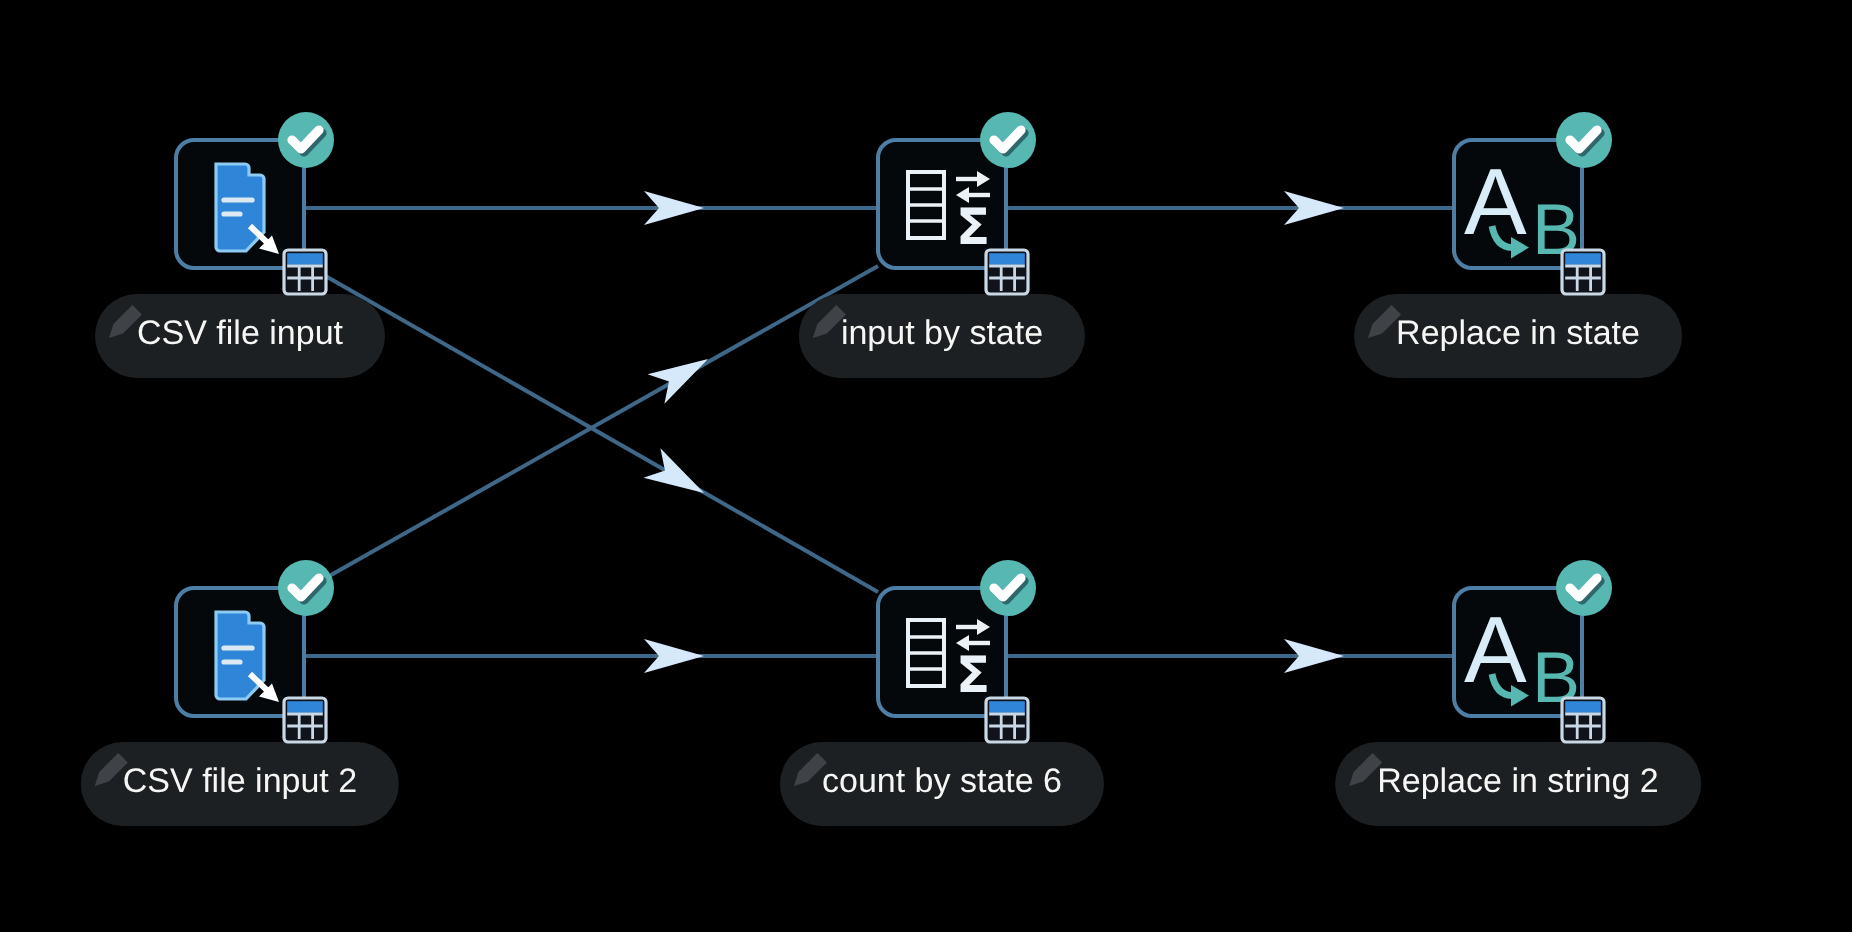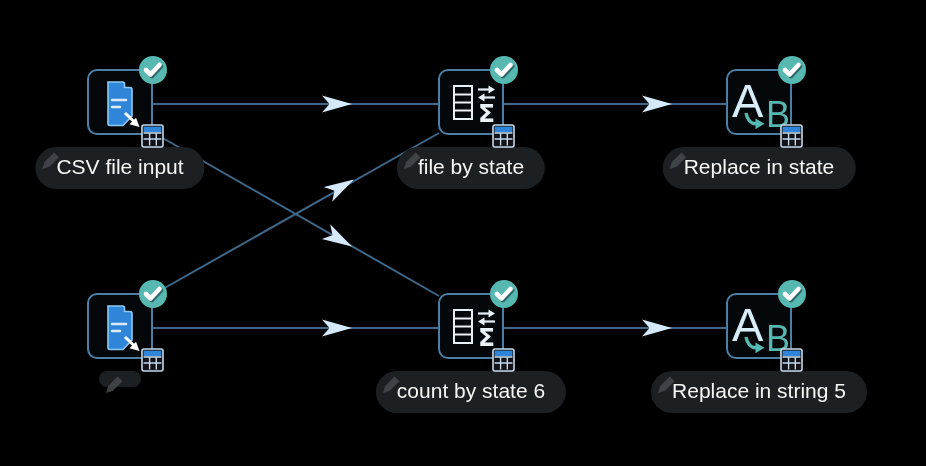--- a/index.html
+++ b/index.html
@@ -21,21 +21,21 @@
     border:2px solid var(--node-border);border-radius:10px;background:var(--node-fill);
   }
   .p-a{left:87px;top:69px}.p-b{left:438px;top:69px}.p-c{left:726px;top:69px}
   .p-d{left:87px;top:293px}.p-e{left:438px;top:293px}.p-f{left:726px;top:293px}
   .nicon{position:absolute;left:-2px;top:-2px;width:66px;height:66px}
   .check{position:absolute;left:49px;top:-16px;width:30px;height:30px;z-index:4}
   .gridico{position:absolute;left:52px;top:53px;width:23px;height:24px;z-index:4}
   .pill{
     position:absolute;top:76px;left:31px;transform:translateX(-50%);
     background:var(--pill-bg);color:var(--pill-text);white-space:nowrap;
-    font-size:21px;line-height:26px;padding:7px 21px 9px 21px;border-radius:22px;z-index:3;
+    font-size:17px;line-height:26px;padding:7px 21px 9px 21px;border-radius:22px;z-index:3;
   }
   .pencil{position:absolute;left:3px;top:1px;width:24px;height:24px;opacity:.9}
   .pill-text{position:relative;z-index:1}
   .tbl{stroke:var(--icon-light);stroke-width:2;fill:none}
   .tbl-thin{stroke:var(--icon-light);stroke-width:1.8;fill:none}
   .wfill{fill:var(--icon-light)}
   .sigma{font-family:"DejaVu Sans",sans-serif;font-size:25px;font-weight:600;fill:var(--icon-light)}
   .ltrA{font-family:"Liberation Sans",sans-serif;font-size:47px;fill:#d9edf8}
   .ltrB{font-family:"Liberation Sans",sans-serif;font-size:36px;fill:var(--teal)}
 </style>
@@ -113,21 +113,21 @@
     </svg>
     <svg class="gridico" viewBox="0 0 23 24">
       <rect x="1" y="1" width="21" height="22" rx="2" fill="#10141a" stroke="#c8d8e6" stroke-width="1.6"></rect>
       <rect x="2.6" y="2.6" width="17.8" height="5.8" fill="#2f86d8"></rect>
       <path d="M8.6,9 V21.5 M15.3,9 V21.5 M2.6,15 H20.4 M2.6,9 H20.4" stroke="#c8d8e6" stroke-width="1.4" fill="none"></path>
     </svg>
     <div class="pill">
       <svg class="pencil" viewBox="0 0 24 24">
         <path d="M4,21 l2.2,-7 9.5,-9.5 4.8,4.8 -9.5,9.5 z" fill="#43474b"></path>
       </svg>
-      <span class="pill-text">file by state</span>
+      <span class="pill-text">input by state</span>
     </div>
   </div>
 
   <div class="node p-c">
     <svg class="nicon" viewBox="0 0 66 66">
       <text class="ltrA" x="6" y="48">A</text>
       <path d="M20,44 Q22,54.5 30,54.8" stroke="#57b8b1" stroke-width="3.4" fill="none"></path>
       <path d="M29.5,49.5 L38.5,54.8 L29.5,60.2 Z" fill="#57b8b1"></path>
       <text class="ltrB" x="40" y="58">B</text>
     </svg>
@@ -163,20 +163,21 @@
     </svg>
     <svg class="gridico" viewBox="0 0 23 24">
       <rect x="1" y="1" width="21" height="22" rx="2" fill="#10141a" stroke="#c8d8e6" stroke-width="1.6"></rect>
       <rect x="2.6" y="2.6" width="17.8" height="5.8" fill="#2f86d8"></rect>
       <path d="M8.6,9 V21.5 M15.3,9 V21.5 M2.6,15 H20.4 M2.6,9 H20.4" stroke="#c8d8e6" stroke-width="1.4" fill="none"></path>
     </svg>
     <div class="pill">
       <svg class="pencil" viewBox="0 0 24 24">
         <path d="M4,21 l2.2,-7 9.5,-9.5 4.8,4.8 -9.5,9.5 z" fill="#43474b"></path>
       </svg>
+      <span class="pill-text">CSV file input 2</span>
     </div>
   </div>
 
   <div class="node p-e">
     <svg class="nicon" viewBox="0 0 66 66">
       <rect x="16" y="17" width="18" height="33" class="tbl"></rect>
       <path d="M16,25.5 h18 M16,33.5 h18 M16,41.5 h18" class="tbl-thin"></path>
       <path d="M40,20.5 H52" stroke="#eaf2f8" stroke-width="2.2" fill="none"></path>
       <path class="wfill" d="M57,20.5 l-6.5,-4 v8 Z"></path>
       <path d="M45,28.5 H57" stroke="#eaf2f8" stroke-width="2.2" fill="none"></path>
@@ -215,17 +216,17 @@
     </svg>
     <svg class="gridico" viewBox="0 0 23 24">
       <rect x="1" y="1" width="21" height="22" rx="2" fill="#10141a" stroke="#c8d8e6" stroke-width="1.6"></rect>
       <rect x="2.6" y="2.6" width="17.8" height="5.8" fill="#2f86d8"></rect>
       <path d="M8.6,9 V21.5 M15.3,9 V21.5 M2.6,15 H20.4 M2.6,9 H20.4" stroke="#c8d8e6" stroke-width="1.4" fill="none"></path>
     </svg>
     <div class="pill">
       <svg class="pencil" viewBox="0 0 24 24">
         <path d="M4,21 l2.2,-7 9.5,-9.5 4.8,4.8 -9.5,9.5 z" fill="#43474b"></path>
       </svg>
-      <span class="pill-text">Replace in string 5</span>
+      <span class="pill-text">Replace in string 2</span>
     </div>
   </div>
 
 </div>
 
 </body></html>

